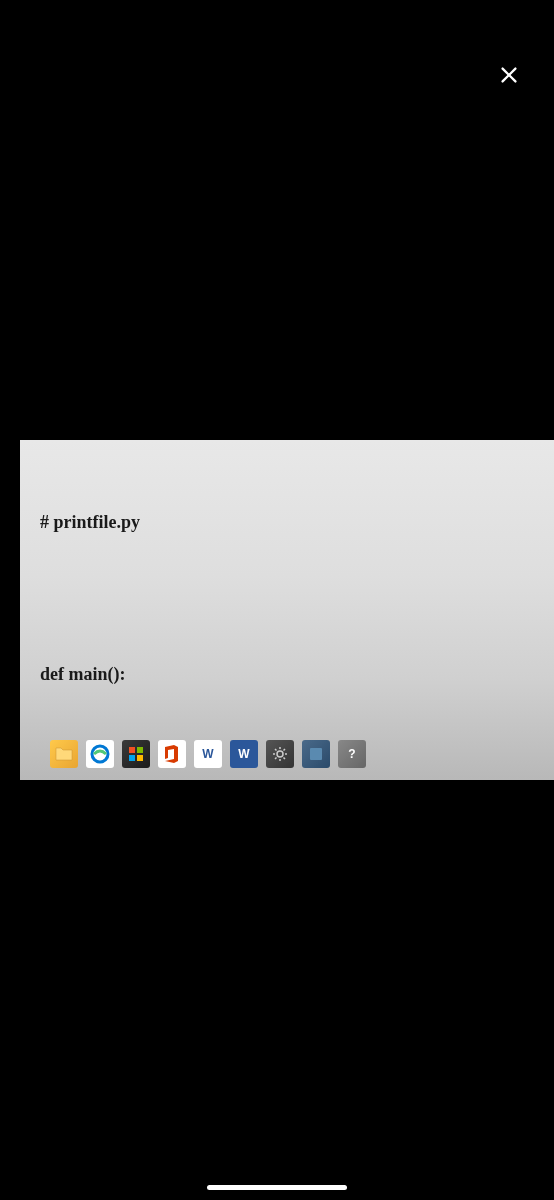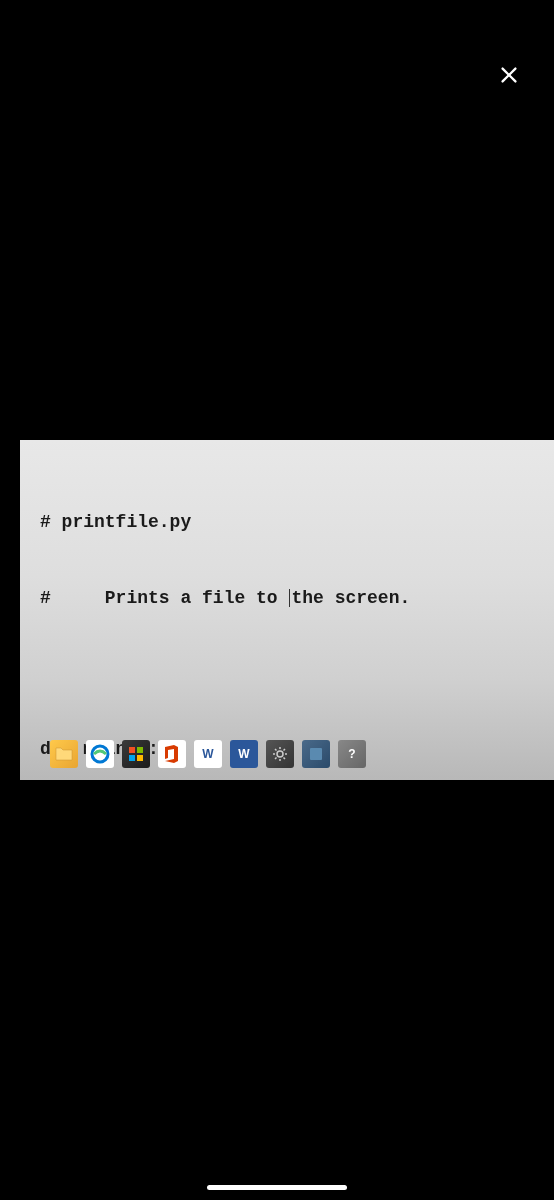--- a/index.html
+++ b/index.html
@@ -34,21 +34,21 @@
       position: absolute;
       top: 440px;
       left: 20px;
       right: 0;
       height: 340px;
       background: linear-gradient(180deg, #e8e8e8 0%, #dedede 40%, #d0d0d0 70%, #b8b8b8 100%);
       overflow: hidden;
       padding: 20px 0 0 20px;
     }
     .code-area {
-      font-family: Liberation Mono, monospace;
+      font-family: Liberation Serif, serif;
       font-size: 18px;
       color: #1a1a1a;
       font-weight: bold;
       line-height: 1.4;
       white-space: pre;
     }
     .code-line {
       display: block;
     }
     .cursor {
@@ -105,21 +105,20 @@
 <div class="close-btn">
   <svg viewBox="0 0 24 24" fill="none" stroke="#fff" stroke-width="2.5" stroke-linecap="round">
     <line x1="5" y1="5" x2="19" y2="19"></line>
     <line x1="19" y1="5" x2="5" y2="19"></line>
   </svg>
 </div>
 
 <div class="photo-content">
   <div class="code-area">
     <span class="code-line"># printfile.py</span>
-    <span class="code-line"><span>#     Prints a file to </span><span class="cursor"></span><span>the screen.</span></span>
     <span class="code-line">&nbsp;</span>
     <span class="code-line">def main():</span>
     
     
     
     
     
     
   </div>
 

